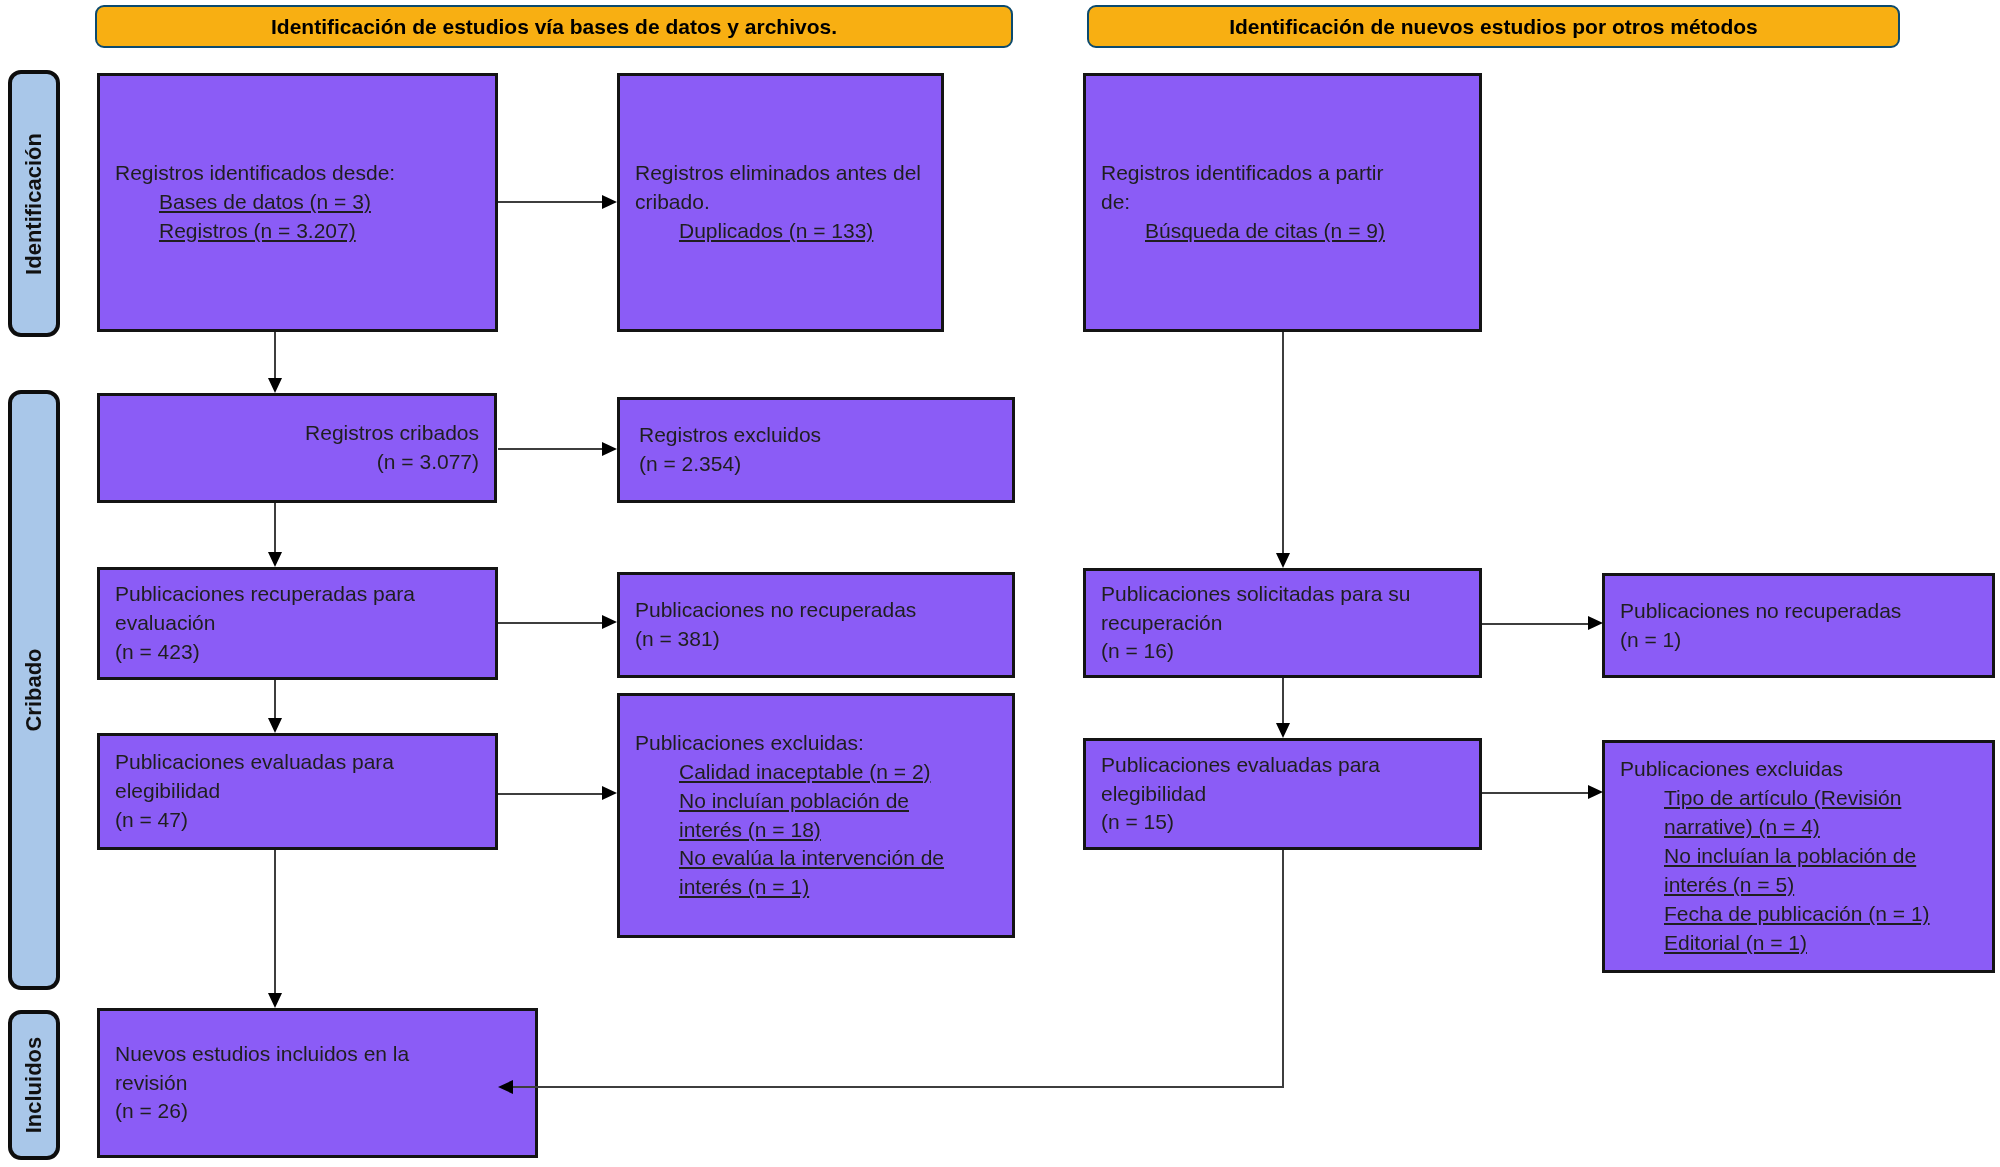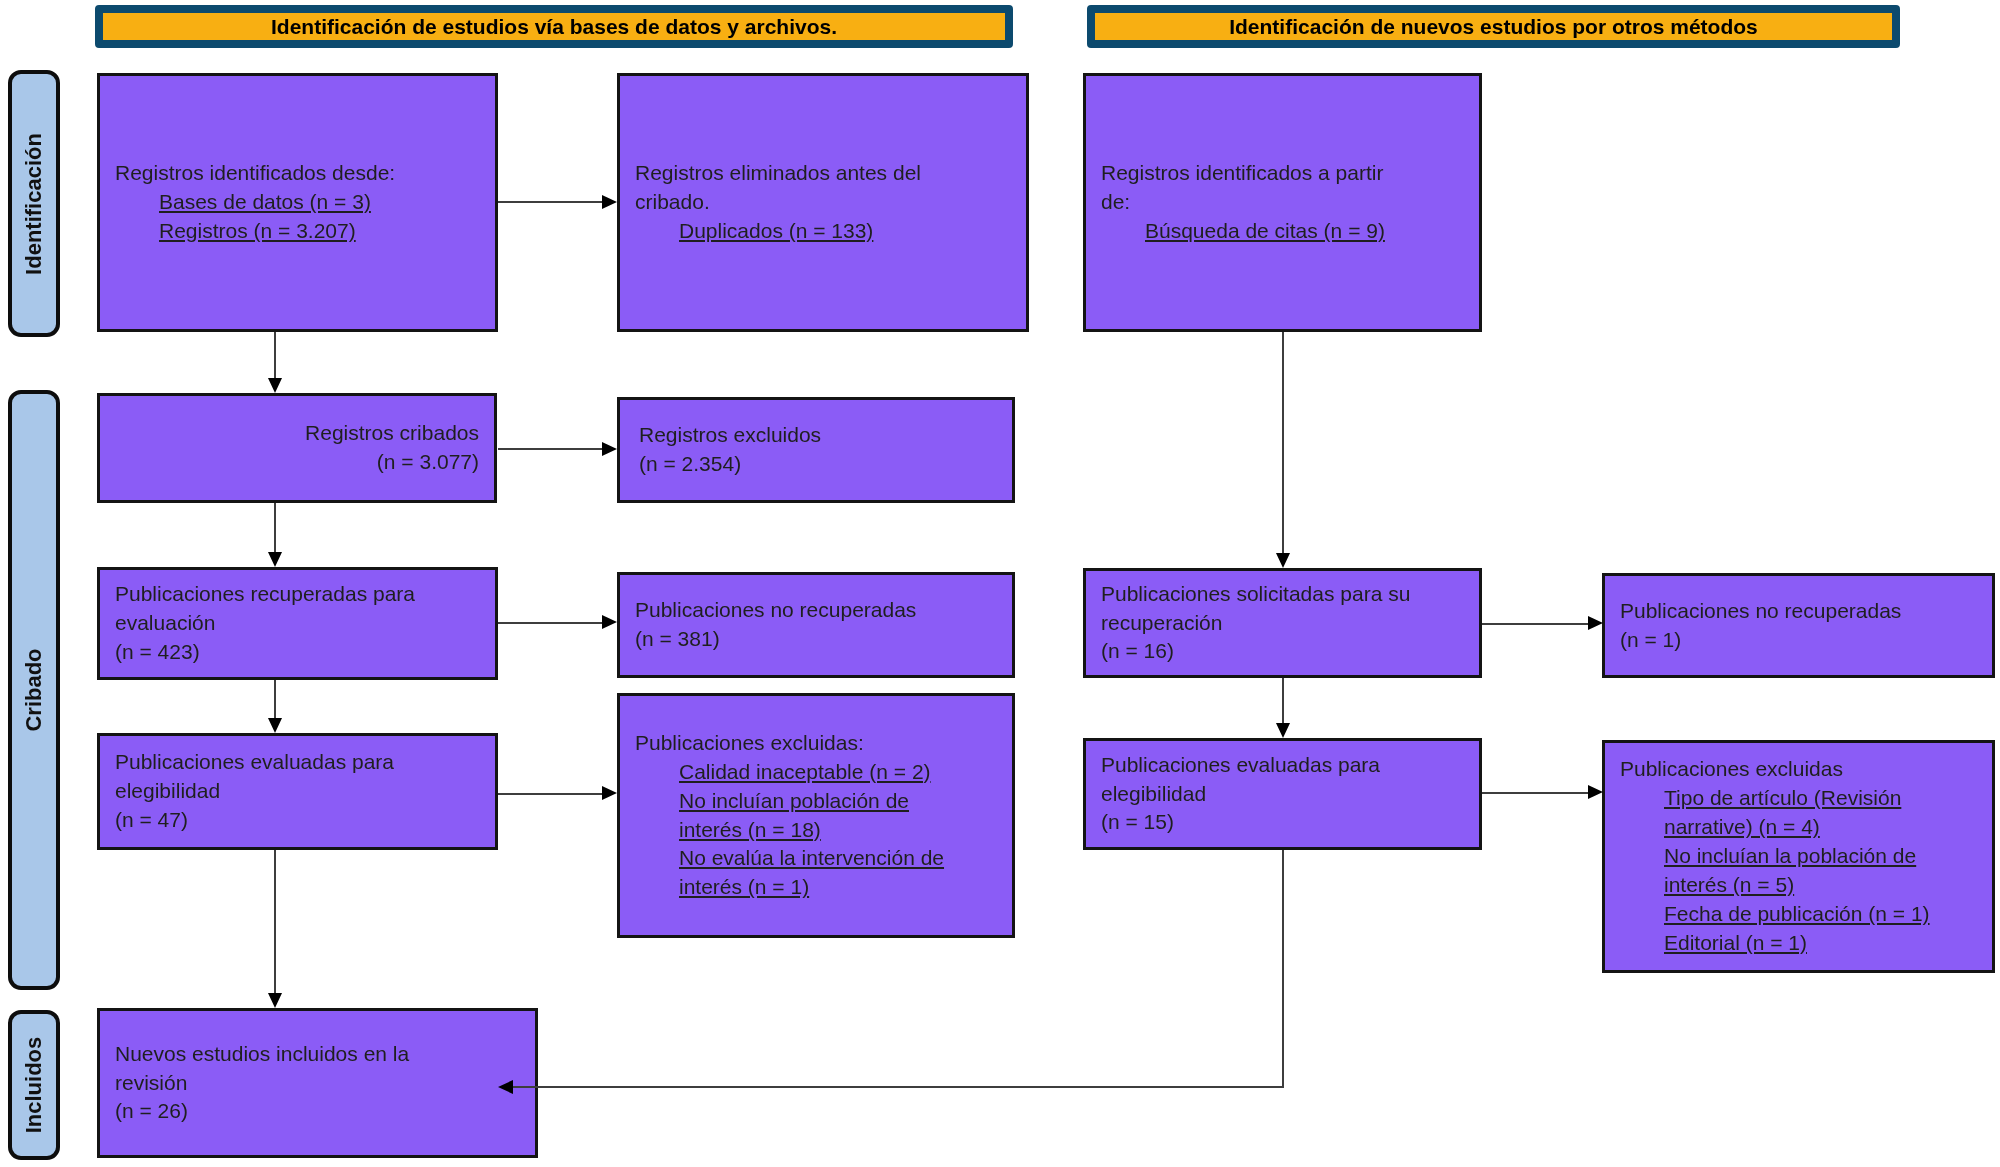--- a/index.html
+++ b/index.html
@@ -4,21 +4,21 @@
 <style>
   html,body { margin:0; padding:0; background:#ffffff; }
   #canvas {
     position:relative; width:2000px; height:1167px; background:#ffffff;
     font-family:"Liberation Sans", sans-serif; color:#1f1f1f;
     overflow:hidden;
   }
 
   .banner {
     position:absolute; top:5px; height:43px;
-    background:#F8AF12; border:8px solid #0c4a6e; border-radius:4px;
+    background:#F8AF12; border:2px solid #0c4a6e; border-radius:9px;
     display:flex; align-items:center; justify-content:center;
     font-weight:bold; font-size:21px; color:#000; box-sizing:border-box;
   }
   #banner-left  { left:95px;  width:918px; }
   #banner-right { left:1087px; width:813px; }
 
   .stage {
     position:absolute; left:8px; width:52px;
     background:#A9C7E9; border:4px solid #0d0d0d; border-radius:13px;
     display:flex; align-items:center; justify-content:center; box-sizing:border-box;
@@ -33,21 +33,21 @@
 
   .box {
     position:absolute; background:#8b5cf6; border:3px solid #141414;
     box-sizing:border-box; display:flex; flex-direction:column; justify-content:center;
     padding:6px 15px; font-size:21px; line-height:1.38;
   }
   .box .line { white-space:nowrap; }
   .box .line.ind { padding-left:44px;text-decoration:underline; }
 
   #box-db-identified        { left:97px;  top:73px;  width:401px; height:259px; }
-  #box-removed              { left:617px; top:73px;  width:412px; height:259px; }
+  #box-removed              { left:617px; top:73px;  width:327px; height:259px; }
   #box-records-screened     { left:97px;  top:393px; width:400px; height:110px;text-align:right; }
   #box-records-excluded     { left:617px; top:397px; width:398px; height:106px;padding-left:19px; }
   #box-reports-sought       { left:97px;  top:567px; width:401px; height:113px; }
   #box-reports-not-retrieved{ left:617px; top:572px; width:398px; height:106px; }
   #box-reports-assessed     { left:97px;  top:733px; width:401px; height:117px; }
   #box-reports-excluded     { left:617px; top:693px; width:398px; height:245px; }
   #box-other-identified     { left:1083px; top:73px;  width:399px; height:259px; }
   #box-other-sought         { left:1083px; top:568px; width:399px; height:110px; }
   #box-other-not-retrieved  { left:1602px; top:573px; width:393px; height:105px; }
   #box-other-assessed       { left:1083px; top:738px; width:399px; height:112px; }

